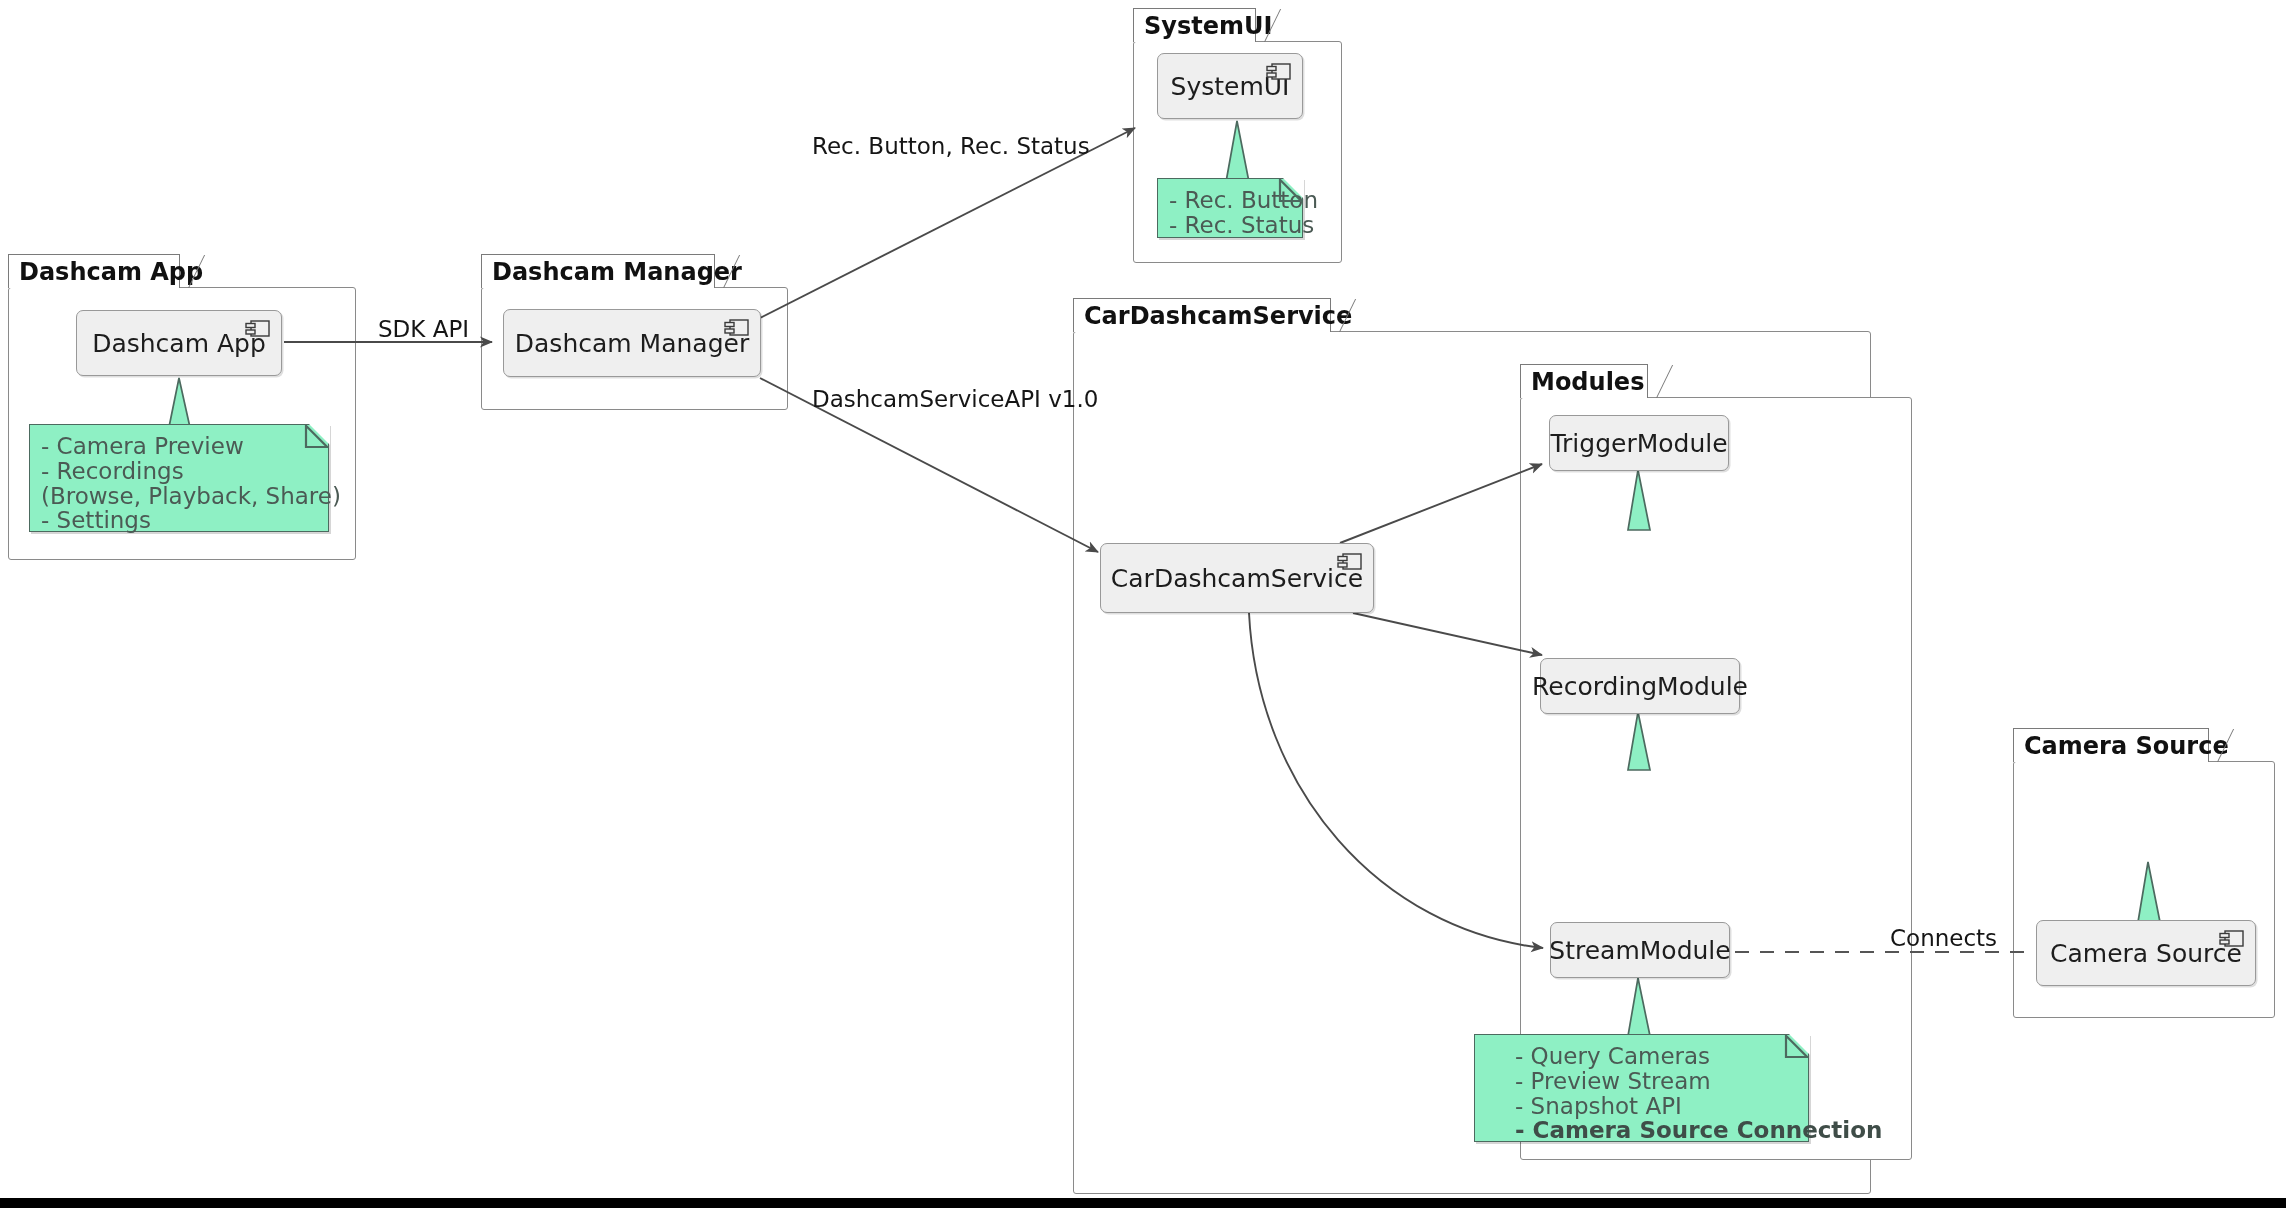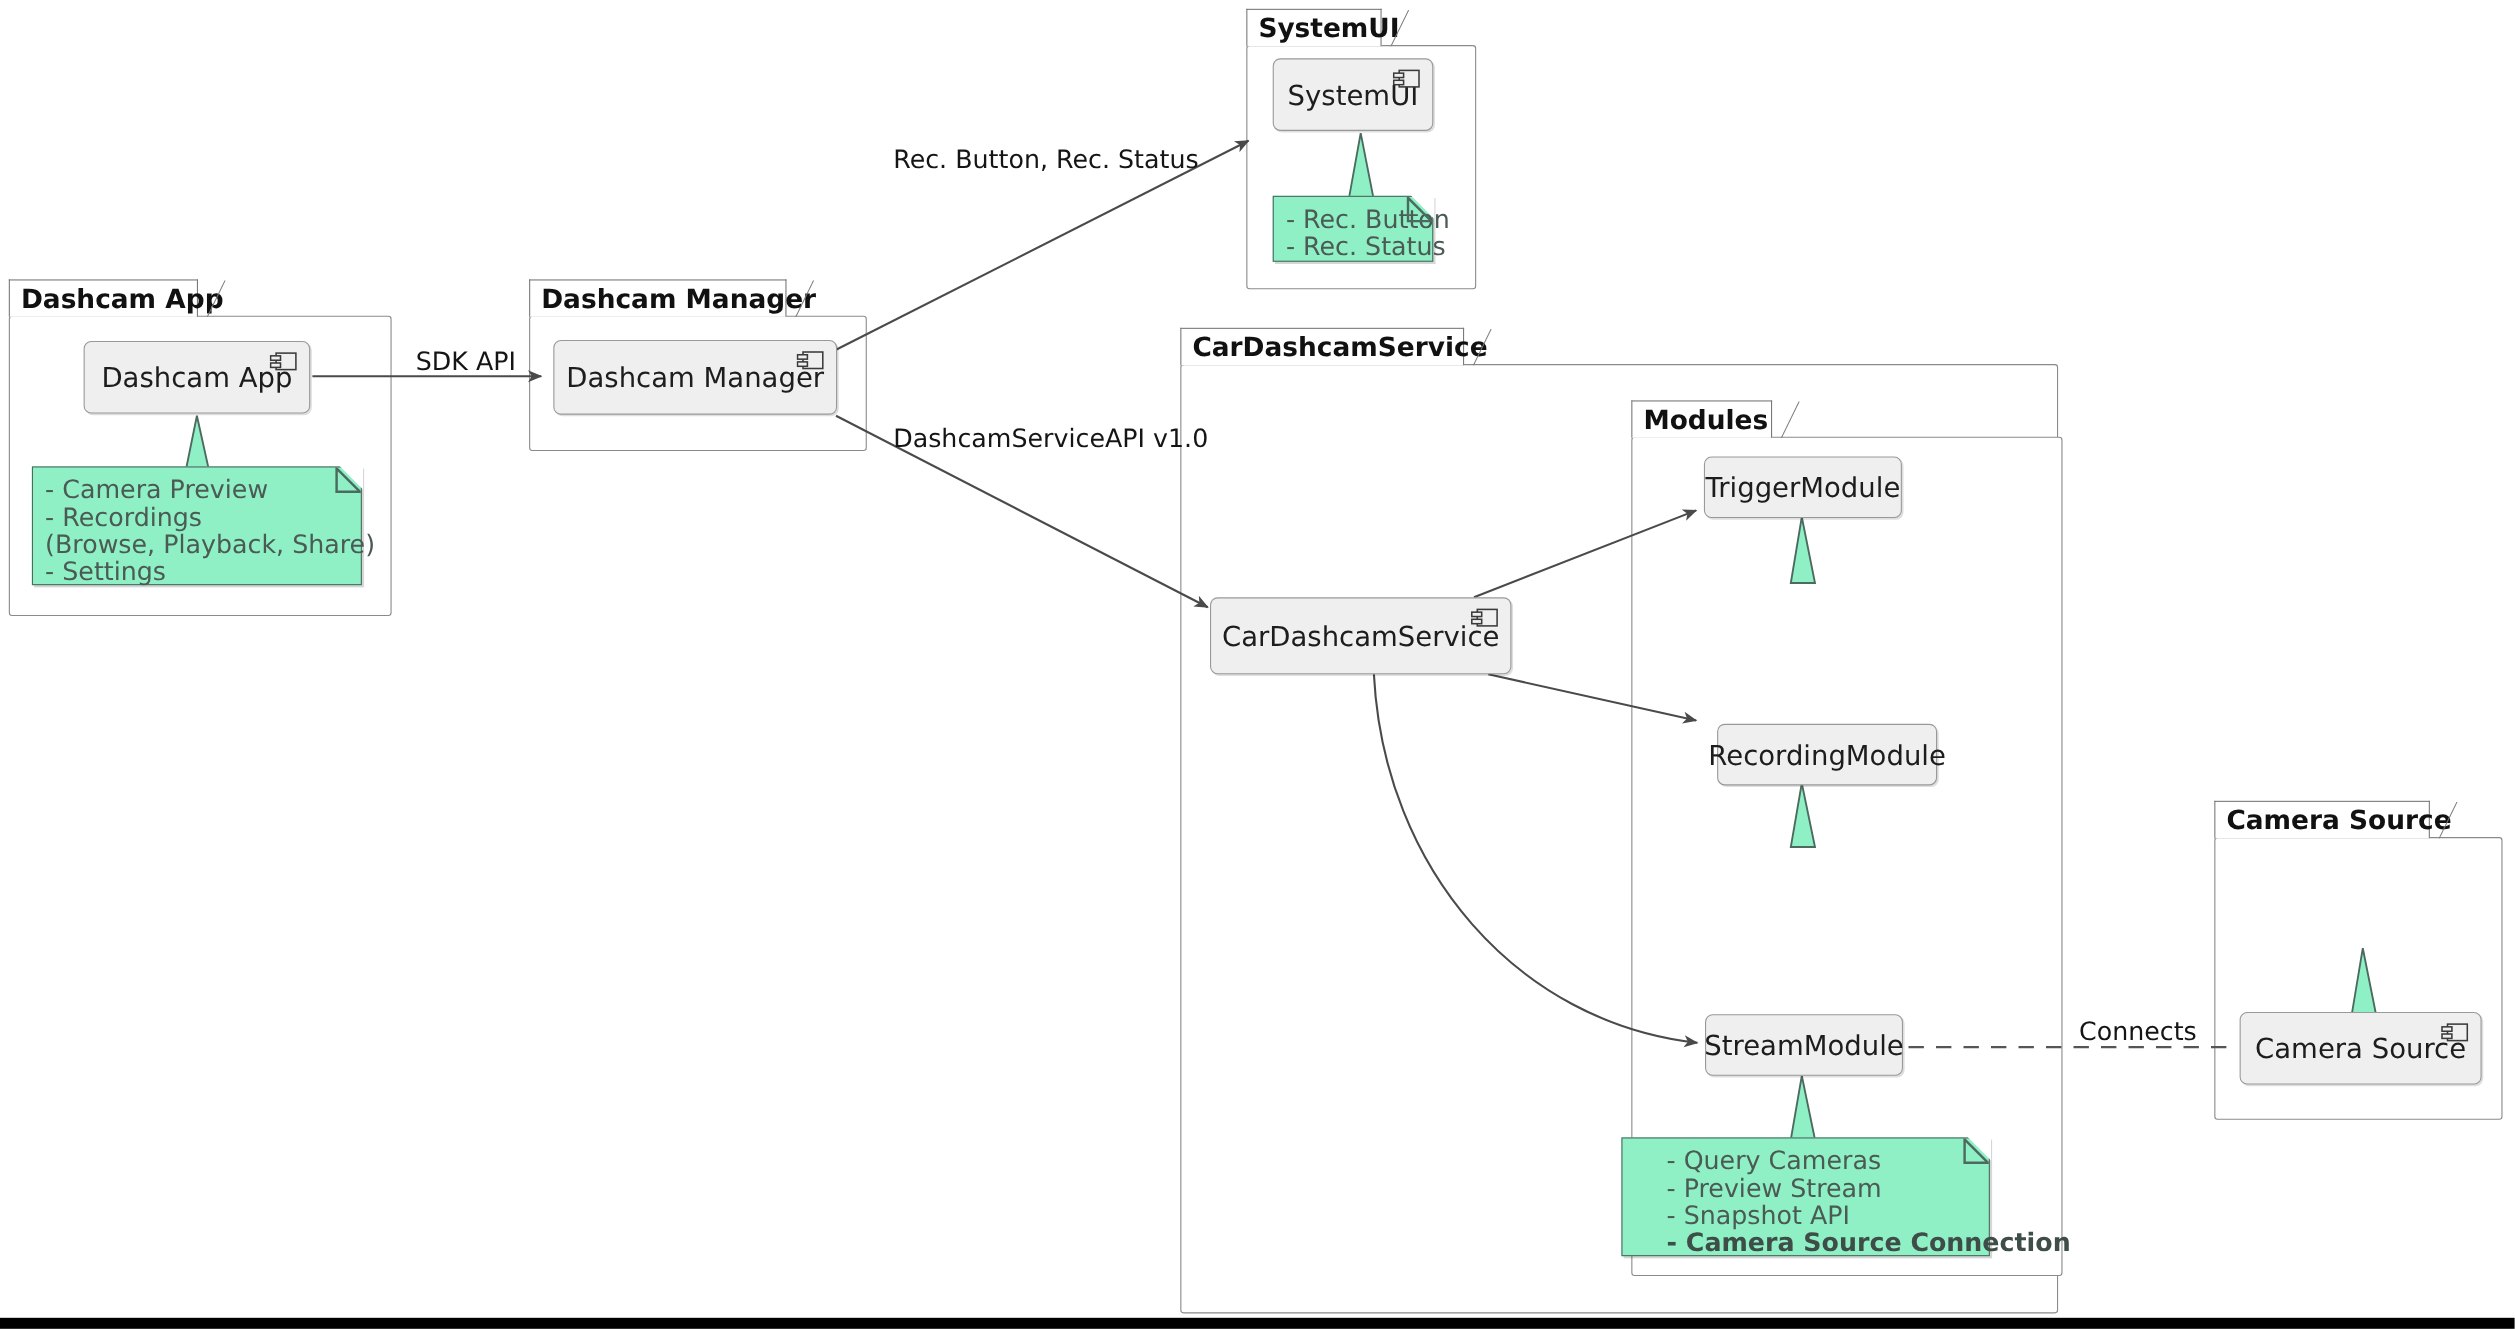--- a/index.html
+++ b/index.html
@@ -218,21 +218,21 @@
 
   <div class="comp" style="left:1100px;top:543px;width:274px;height:70px;">
     <span>CarDashcamService</span>
     <svg class="cicon" viewBox="0 0 26 20">
       <rect x="6" y="2" width="18" height="15" fill="#efefef" stroke="#3a3a3a" stroke-width="1.4"></rect>
       <rect x="1" y="4.5" width="9" height="4" fill="#efefef" stroke="#3a3a3a" stroke-width="1.4"></rect>
       <rect x="1" y="11" width="9" height="4" fill="#efefef" stroke="#3a3a3a" stroke-width="1.4"></rect>
     </svg>
   </div>
 
-  <div class="pkg" style="left:1483px;top:364px;width:346px;height:796px;padding-left:32px;">
+  <div class="pkg" style="left:1520px;top:364px;width:346px;height:796px;padding-left:32px;">
     <div class="pkg-tab" style="width:128px;">
       <span>Modules</span>
       <span class="pkg-tab-skew" style="right:-10px;width:20px;"></span>
     </div>
     <div class="pkg-body" style="top:33px;width:392px;height:763px;"></div>
   </div>
 
   <svg class="leaders" viewBox="0 0 2286 1208">
 
     <path d="M179,378 L168,432 L191,432 Z" fill="#8EF0C4" stroke="#4c6a5f" stroke-width="1.7"></path>
@@ -246,21 +246,21 @@
     <path d="M1638,978 L1628,1036 L1650,1036 Z" fill="#8EF0C4" stroke="#4c6a5f" stroke-width="1.7"></path>
 
     <path d="M2148,862 L2138,922 L2160,922 Z" fill="#8EF0C4" stroke="#4c6a5f" stroke-width="1.7"></path>
   </svg>
 
   <div class="comp" style="left:1549px;top:415px;width:180px;height:56px;">
     <span>TriggerModule</span>
   </div>
 
 
-  <div class="comp" style="left:1540px;top:658px;width:200px;height:56px;margin-left:21px;">
+  <div class="comp" style="left:1540px;top:658px;width:200px;height:56px;">
     <span>RecordingModule</span>
   </div>
 
 
   <div class="comp" style="left:1550px;top:922px;width:180px;height:56px;">
     <span>StreamModule</span>
   </div>
 
   <div class="note" style="left:1474px;top:1034px;width:335px;height:108px;padding-left:40px;">
     <span class="fold-cut"></span>

